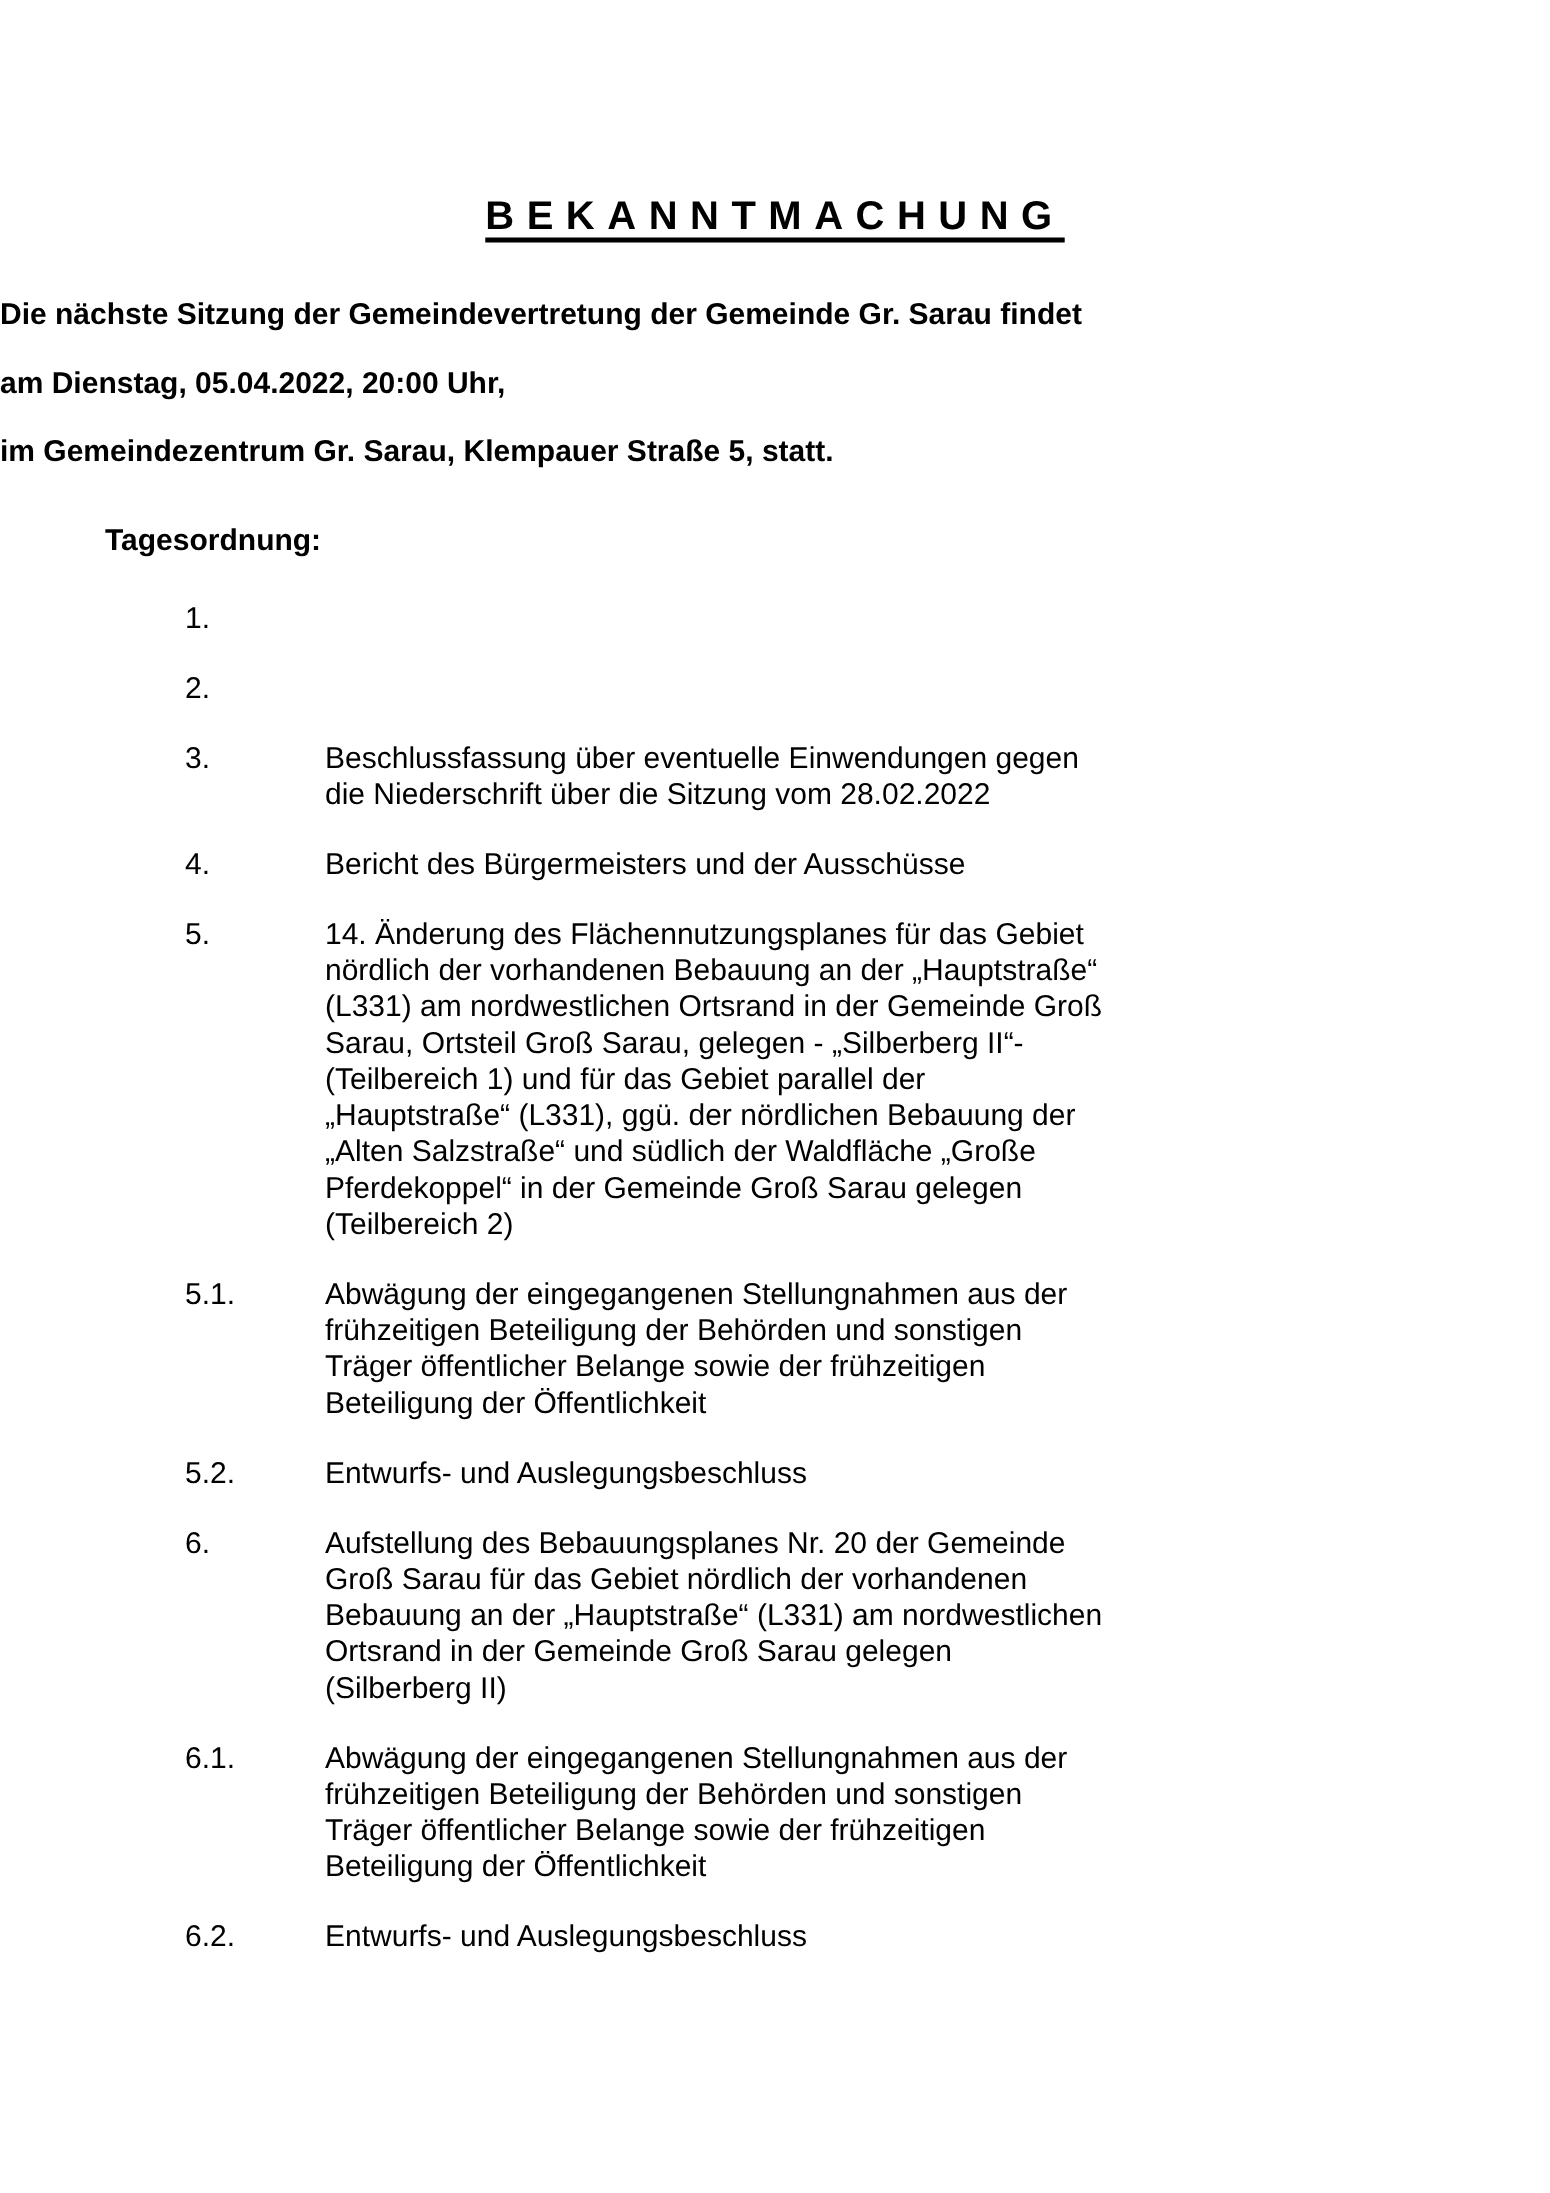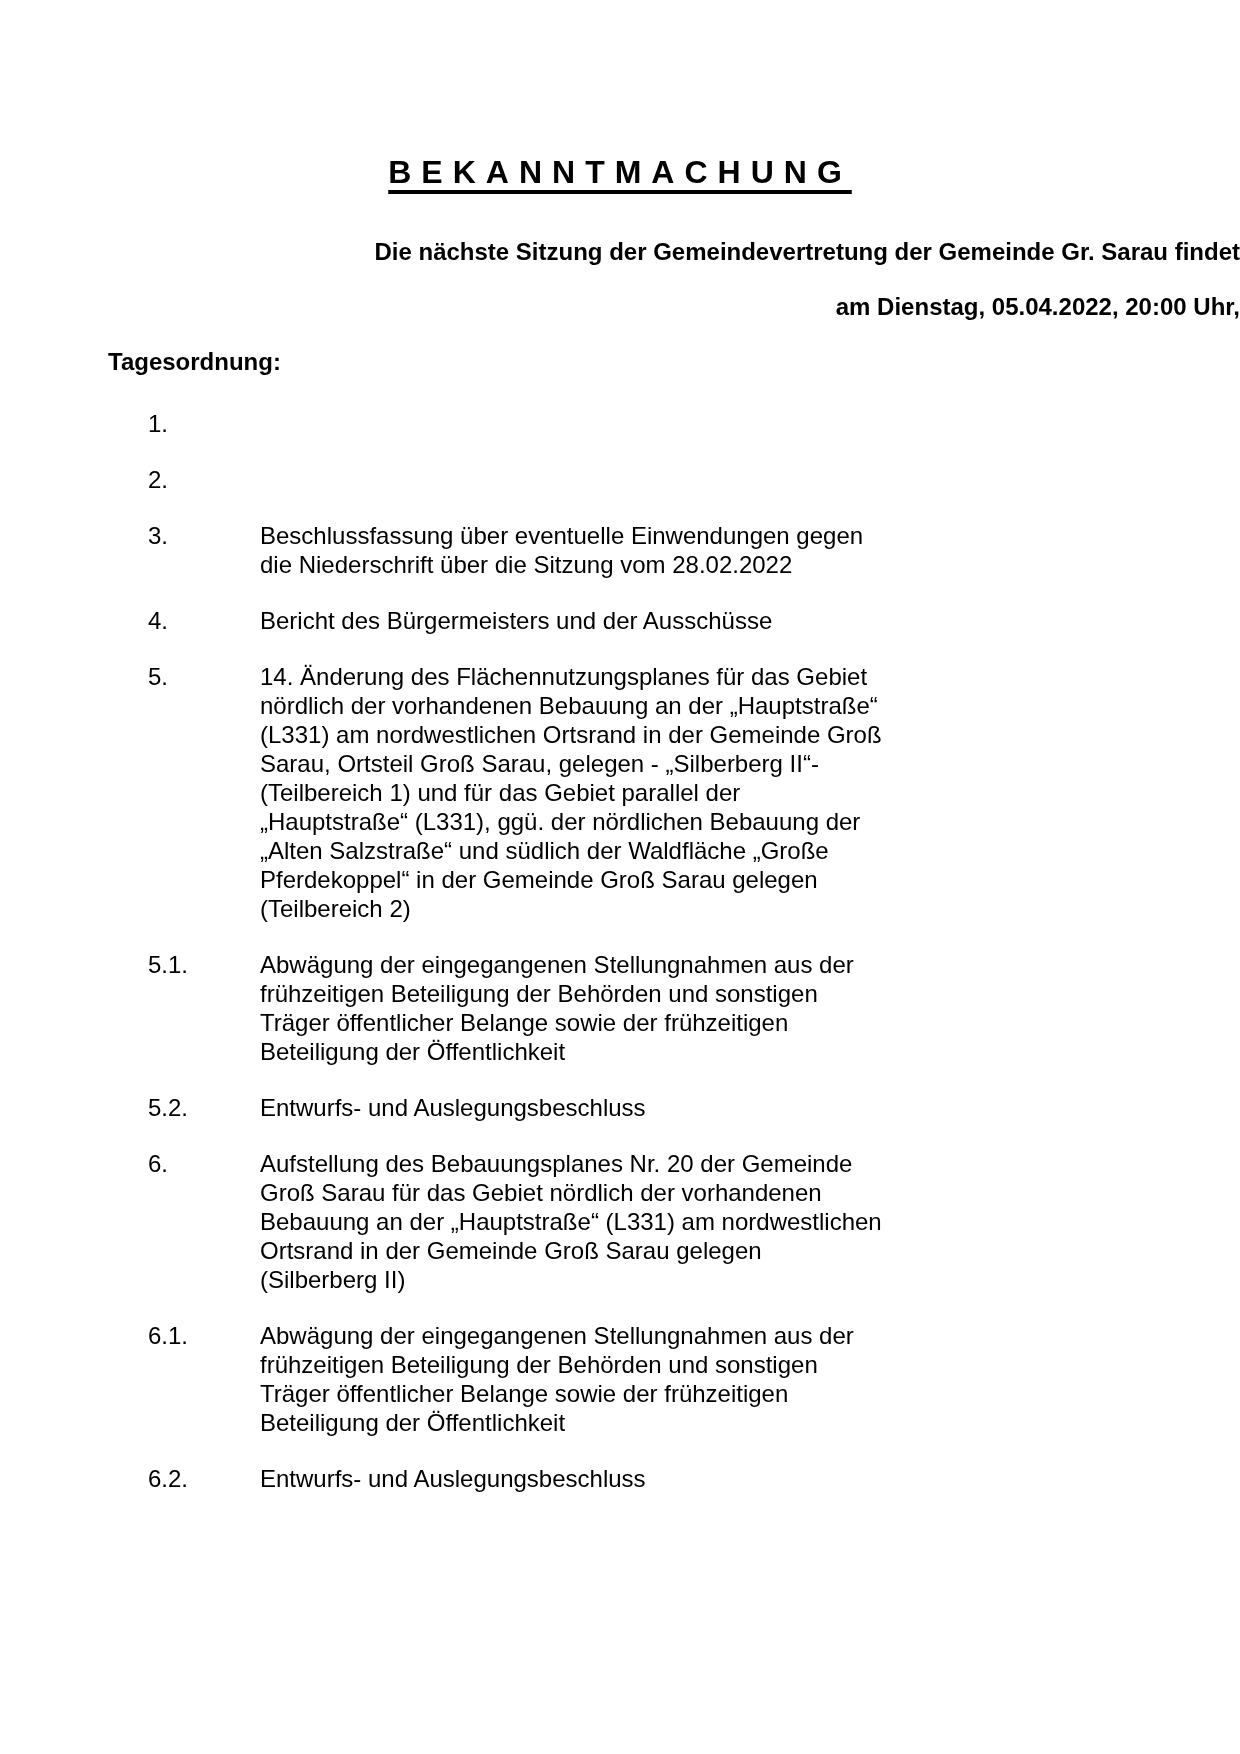--- a/index.html
+++ b/index.html
@@ -27,35 +27,35 @@
     font-size: 32px;
     font-weight: bold;
     line-height: 40px;
     letter-spacing: 10px;
     text-decoration: underline;
     text-decoration-thickness: 4px;
     text-underline-offset: 7px;
   }
   .intro-line {
     margin: 16px 0 26px 0;
-    text-align: right;
+    text-align: left;
     font-size: 24px;
     font-weight: bold;
     line-height: 29px;
   }
   .intro-line.underlined {
     text-decoration-thickness: 3px;
     text-underline-offset: 5px;
   }
   .intro-line.last {
     margin-bottom: 42px;
   }
   .agenda-heading {
     margin: 0 0 33px 0;
-    padding-left: 108px;
+    padding-left: 84px;
     font-size: 24px;
     font-weight: bold;
     line-height: 29px;
   }
   .agenda-list {
     padding-left: 148px;
     padding-right: 120px;
   }
   .agenda-item {
     display: flex;
@@ -80,20 +80,21 @@
 <body>
 
 <div class="page">
 
   <h1 class="doc-title">BEKANNTMACHUNG</h1>
 
   <p class="intro-line">Die nächste Sitzung der Gemeindevertretung der Gemeinde Gr. Sarau findet</p>
 
   <p class="intro-line underlined">am Dienstag, 05.04.2022, 20:00 Uhr,</p>
 
+  <p class="intro-line last">im Gemeindezentrum Gr. Sarau, Klempauer Straße 5, statt.</p>
 
   <h2 class="agenda-heading">Tagesordnung:</h2>
 
   <div class="agenda-list" id="agenda-list">
   <div class="agenda-item">
     <div class="agenda-num">1.</div>
   </div>
 
   <div class="agenda-item">
     <div class="agenda-num">2.</div>

